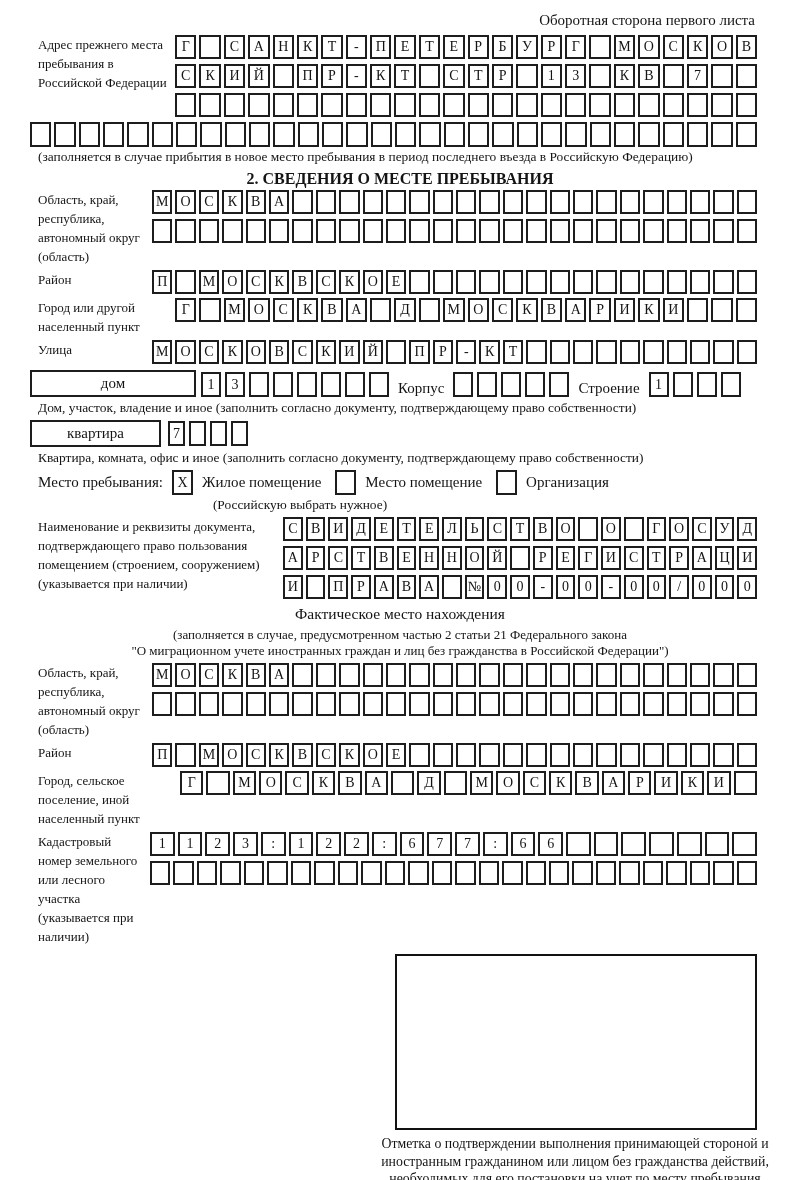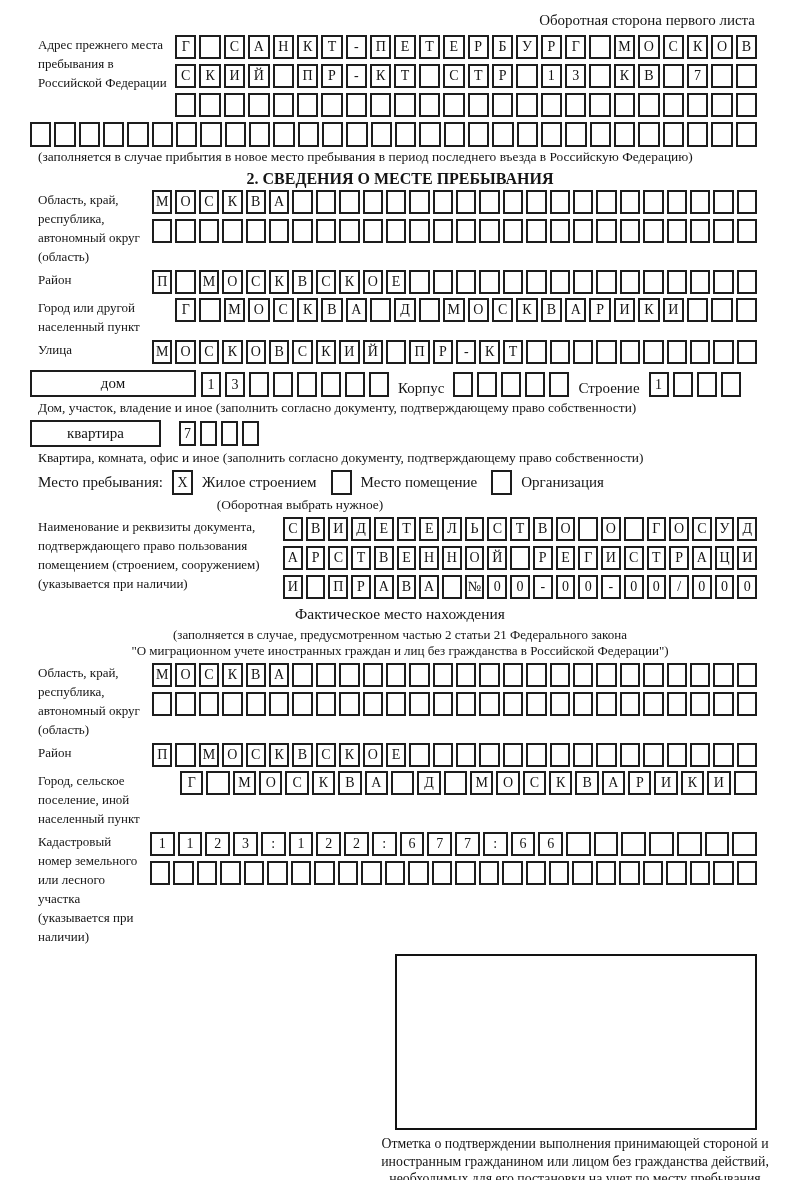--- a/index.html
+++ b/index.html
@@ -20,21 +20,21 @@
   .sec-title{font-weight:bold;font-size:16px;text-align:center;margin:5px 0 2px}
   .mt4{margin-top:4px}.mt6{margin-top:6px}.mb2{margin-bottom:2px}
   .house{display:flex;align-items:flex-end;margin:6px 43px 3px 30px;gap:5px;font-size:15px}
   .widebox{flex:none;height:27px;border:2px solid #1d1d1d;display:flex;align-items:center;justify-content:center;font-size:15px}
   .wb-dom{width:166px}
   .wb-kv{width:131px}
   .fixcells{display:flex;gap:4px}
   .fixcells .cell{flex:none;width:20px;height:25px}
   .smcells .cell{flex:none;width:17px;height:25px}
   .hl{margin:0 4px;white-space:nowrap}
-  .apart{display:flex;align-items:center;margin:4px 43px 3px 30px;gap:18px}
+  .apart{display:flex;align-items:center;margin:4px 43px 3px 30px;gap:7px}
   .stay{display:flex;align-items:center;margin:4px 43px 2px 38px;font-size:15px}
   .cbox{flex:none;width:21px;height:25px;border:2px solid #1d1d1d;display:flex;align-items:center;justify-content:center;font-size:14px}
   .stay .opt-label{margin:0 14px 0 9px}
   .stay .lead{margin-right:9px}
   .choose-note{width:600px;text-align:center;font-size:13.4px;margin:0 0 4px}
   .fact-title{font-weight:normal;font-size:15.5px;text-align:center;margin:6px 0 4px}
   .fact-note{text-align:center;font-size:13px;line-height:16px}
   .stamp{margin:8px 43px 0 395px;height:176px;border:2px solid #121212;background:#fff}
   .stamp-note{margin:5px 0 0 352px;width:446px;text-align:center;font-size:13.8px;line-height:17.5px}
 </style>
@@ -357,27 +357,27 @@
         <span class="cell"></span>
         <span class="cell"></span>
         <span class="cell"></span>
       </div>
   </div>
   <div class="caption">Квартира, комната, офис и иное (заполнить согласно документу, подтверждающему право собственности)</div>
 
   <div class="stay">
     <span class="lead">Место пребывания:</span>
     <span class="cbox">X</span>
-    <span class="opt-label">Жилое строением</span>
+    <span class="opt-label">Жилое помещение</span>
     <span class="cbox"></span>
     <span class="opt-label">Место помещение</span>
     <span class="cbox"></span>
     <span class="opt-label">Организация</span>
   </div>
-  <div class="choose-note">(Оборотная выбрать нужное)</div>
+  <div class="choose-note">(Российскую выбрать нужное)</div>
 
   <div class="field mb2">
     <div class="flabel w245">Наименование и реквизиты документа, подтверждающего право пользования помещением (строением, сооружением) (указывается при наличии)</div>
     <div class="rows">
       <div class="cellrow">
           <span class="cell">С</span>
           <span class="cell">В</span>
           <span class="cell">И</span>
           <span class="cell">Д</span>
           <span class="cell">Е</span>

